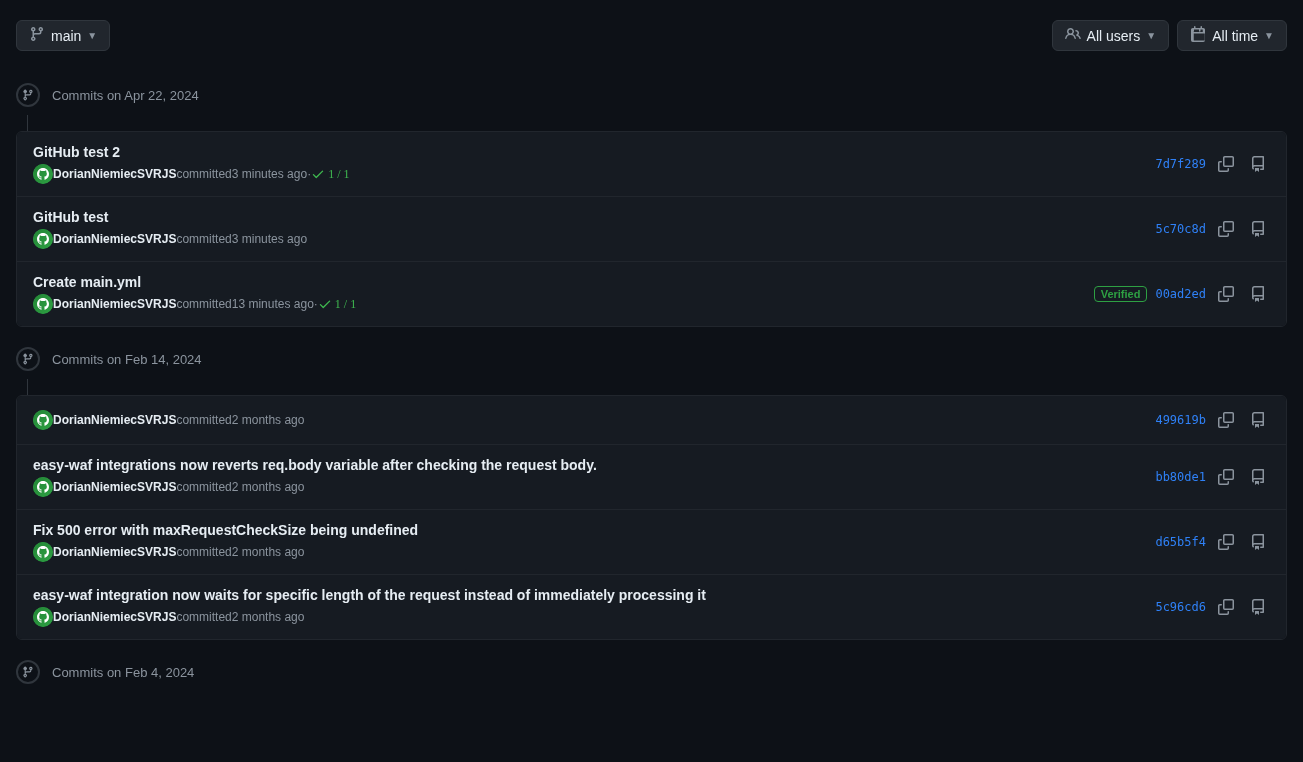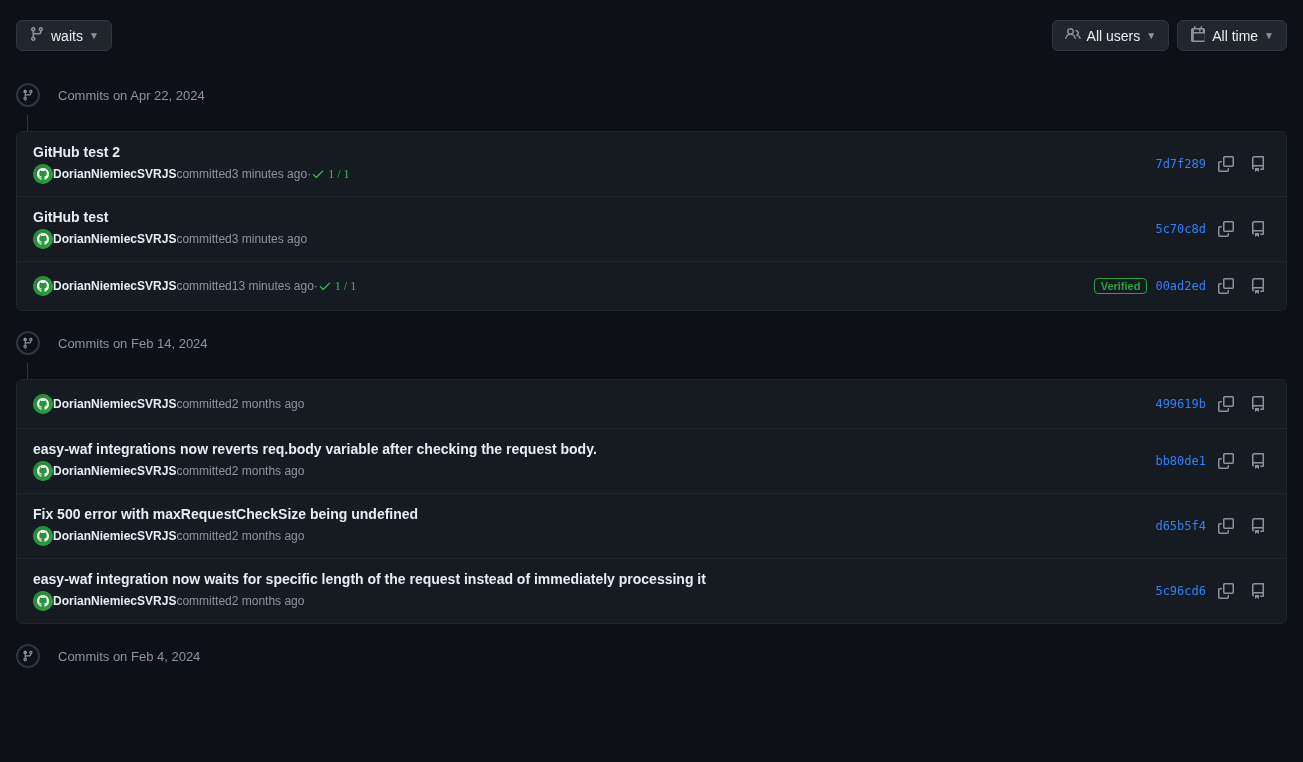--- a/index.html
+++ b/index.html
@@ -61,21 +61,21 @@
       border-radius: 6px;
       padding: 5px 12px;
       color: #e6edf3;
       cursor: pointer;
       font-size: 14px;
     }
 
     .section-header {
       display: flex;
       align-items: center;
-      gap: 18px;
+      gap: 12px;
       padding: 12px 0 8px 0;
       color: #8b949e;
       font-size: 13px;
     }
 
     .section-header .commit-icon {
       width: 24px;
       height: 24px;
       border: 2px solid #30363d;
       border-radius: 50%;
@@ -233,21 +233,21 @@
 
 <div class="page-container">
 
   <div class="toolbar">
     <button class="branch-dropdown">
       <span style="color:#8b949e;">
         <svg width="16" height="16" viewBox="0 0 16 16" fill="currentColor">
           <path fill-rule="evenodd" d="M11.75 2.5a.75.75 0 1 0 0 1.5.75.75 0 0 0 0-1.5zm-2.25.75a2.25 2.25 0 1 1 3 2.122V6A2.5 2.5 0 0 1 10 8.5H6a1 1 0 0 0-1 1v1.128a2.251 2.251 0 1 1-1.5 0V5.372a2.25 2.25 0 1 1 1.5 0v1.836A2.492 2.492 0 0 1 6 7h4a1 1 0 0 0 1-1v-.628A2.25 2.25 0 0 1 9.5 3.25zM4.25 12a.75.75 0 1 0 0 1.5.75.75 0 0 0 0-1.5zM3.5 3.25a.75.75 0 1 1 1.5 0 .75.75 0 0 1-1.5 0z"></path>
         </svg>
       </span>
-      <span>waits</span>
+      <span>main</span>
       <span style="color:#8b949e; font-size:10px;">▼</span>
     </button>
 
     <div class="toolbar-right">
       <button class="filter-dropdown">
         <span style="color:#8b949e;">
           <svg width="16" height="16" viewBox="0 0 16 16" fill="currentColor">
             <path d="M5.5 3.5a2 2 0 1 0 0 4 2 2 0 0 0 0-4zM2 5.5a3.5 3.5 0 1 1 5.898 2.549 5.507 5.507 0 0 1 3.034 4.084.75.75 0 1 1-1.482.235 4.001 4.001 0 0 0-7.9 0 .75.75 0 0 1-1.482-.236A5.507 5.507 0 0 1 3.102 8.05 3.493 3.493 0 0 1 2 5.5zM11 4a.75.75 0 1 0 0 1.5 1.5 1.5 0 0 1 .666 2.844.75.75 0 0 0-.416.672v.352a.75.75 0 0 0 .574.73c1.2.289 2.162 1.2 2.522 2.372a.75.75 0 1 0 1.434-.44 5.01 5.01 0 0 0-2.56-3.012A3 3 0 0 0 11 4z"></path>
           </svg>
         </span>
@@ -349,20 +349,23 @@
         </button>
         <button class="icon-btn" title="Browse the repository at this point in history">
           <svg width="16" height="16" viewBox="0 0 16 16" fill="currentColor">
             <path d="M2 2.5A2.5 2.5 0 0 1 4.5 0h8.75a.75.75 0 0 1 .75.75v12.5a.75.75 0 0 1-.75.75h-2.5a.75.75 0 0 1 0-1.5h1.75v-2h-8a1 1 0 0 0-.714 1.7.75.75 0 1 1-1.072 1.05A2.495 2.495 0 0 1 2 11.5Zm10.5-1h-8a1 1 0 0 0-1 1v6.708A2.486 2.486 0 0 1 4.5 9h8ZM5 12.25a.25.25 0 0 1 .25-.25h3.5a.25.25 0 0 1 .25.25v3.25a.25.25 0 0 1-.4.2l-1.45-1.087a.249.249 0 0 0-.3 0L5.4 15.7a.25.25 0 0 1-.4-.2Z"></path>
           </svg>
         </button>
       </div>
     </div>
         <div class="commit-item">
       <div class="commit-left">
+        <div class="commit-message">
+          <a href="#">Create main.yml</a>
+        </div>
         <div class="commit-meta">
           <div class="avatar">
             <div class="avatar-inner">
               <svg viewBox="0 0 16 16" fill="white">
                 <path d="M8 0C3.58 0 0 3.58 0 8c0 3.54 2.29 6.53 5.47 7.59.4.07.55-.17.55-.38 0-.19-.01-.82-.01-1.49-2.01.37-2.53-.49-2.69-.94-.09-.23-.48-.94-.82-1.13-.28-.15-.68-.52-.01-.53.63-.01 1.08.58 1.23.82.72 1.21 1.87.87 2.33.66.07-.52.28-.87.51-1.07-1.78-.2-3.64-.89-3.64-3.95 0-.87.31-1.59.82-2.15-.08-.2-.36-1.02.08-2.12 0 0 .67-.21 2.2.82.64-.18 1.32-.27 2-.27.68 0 1.36.09 2 .27 1.53-1.04 2.2-.82 2.2-.82.44 1.1.16 1.92.08 2.12.51.56.82 1.27.82 2.15 0 3.07-1.87 3.75-3.65 3.95.29.25.54.73.54 1.48 0 1.07-.01 1.93-.01 2.2 0 .21.15.46.55.38A8.013 8.013 0 0 0 16 8c0-4.42-3.58-8-8-8z"></path>
               </svg>
             </div>
           </div>
           <span class="author-name">DorianNiemiecSVRJS</span>
           <span class="committed-text">committed</span>

